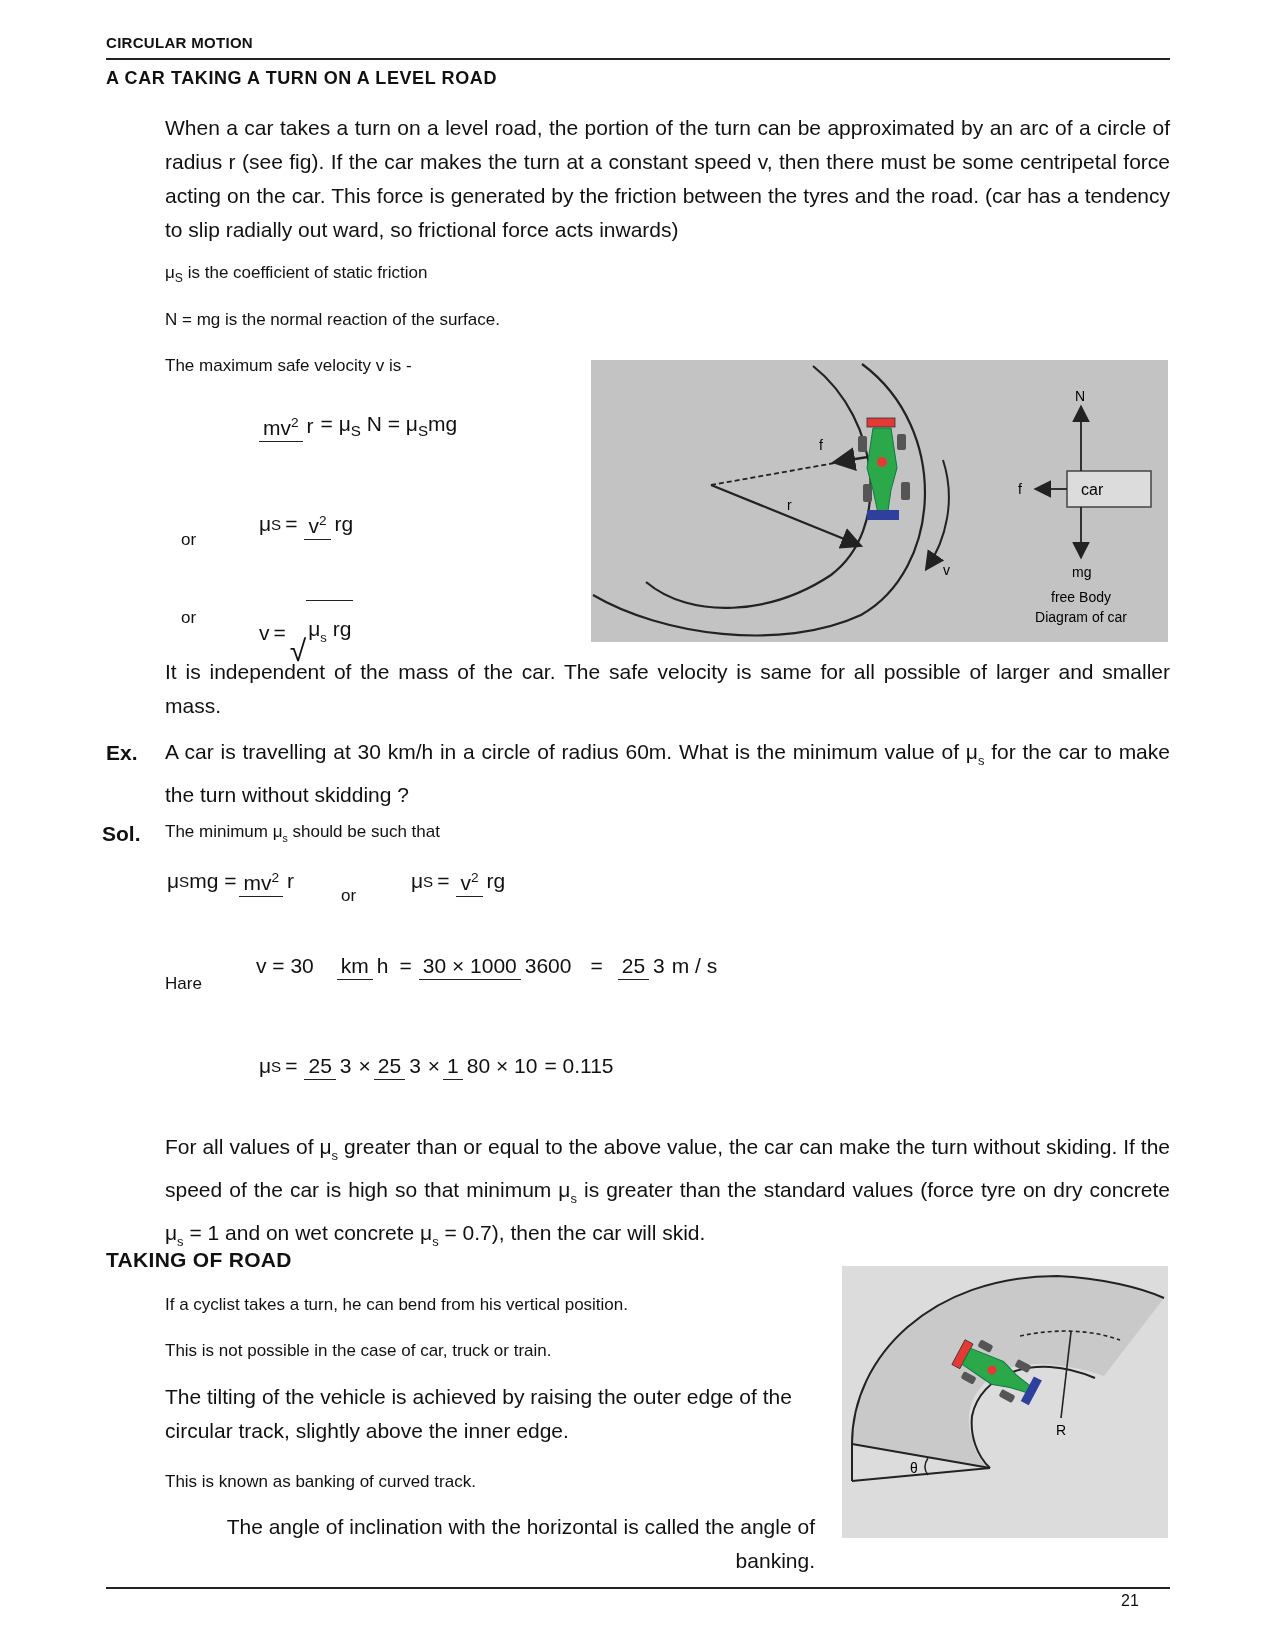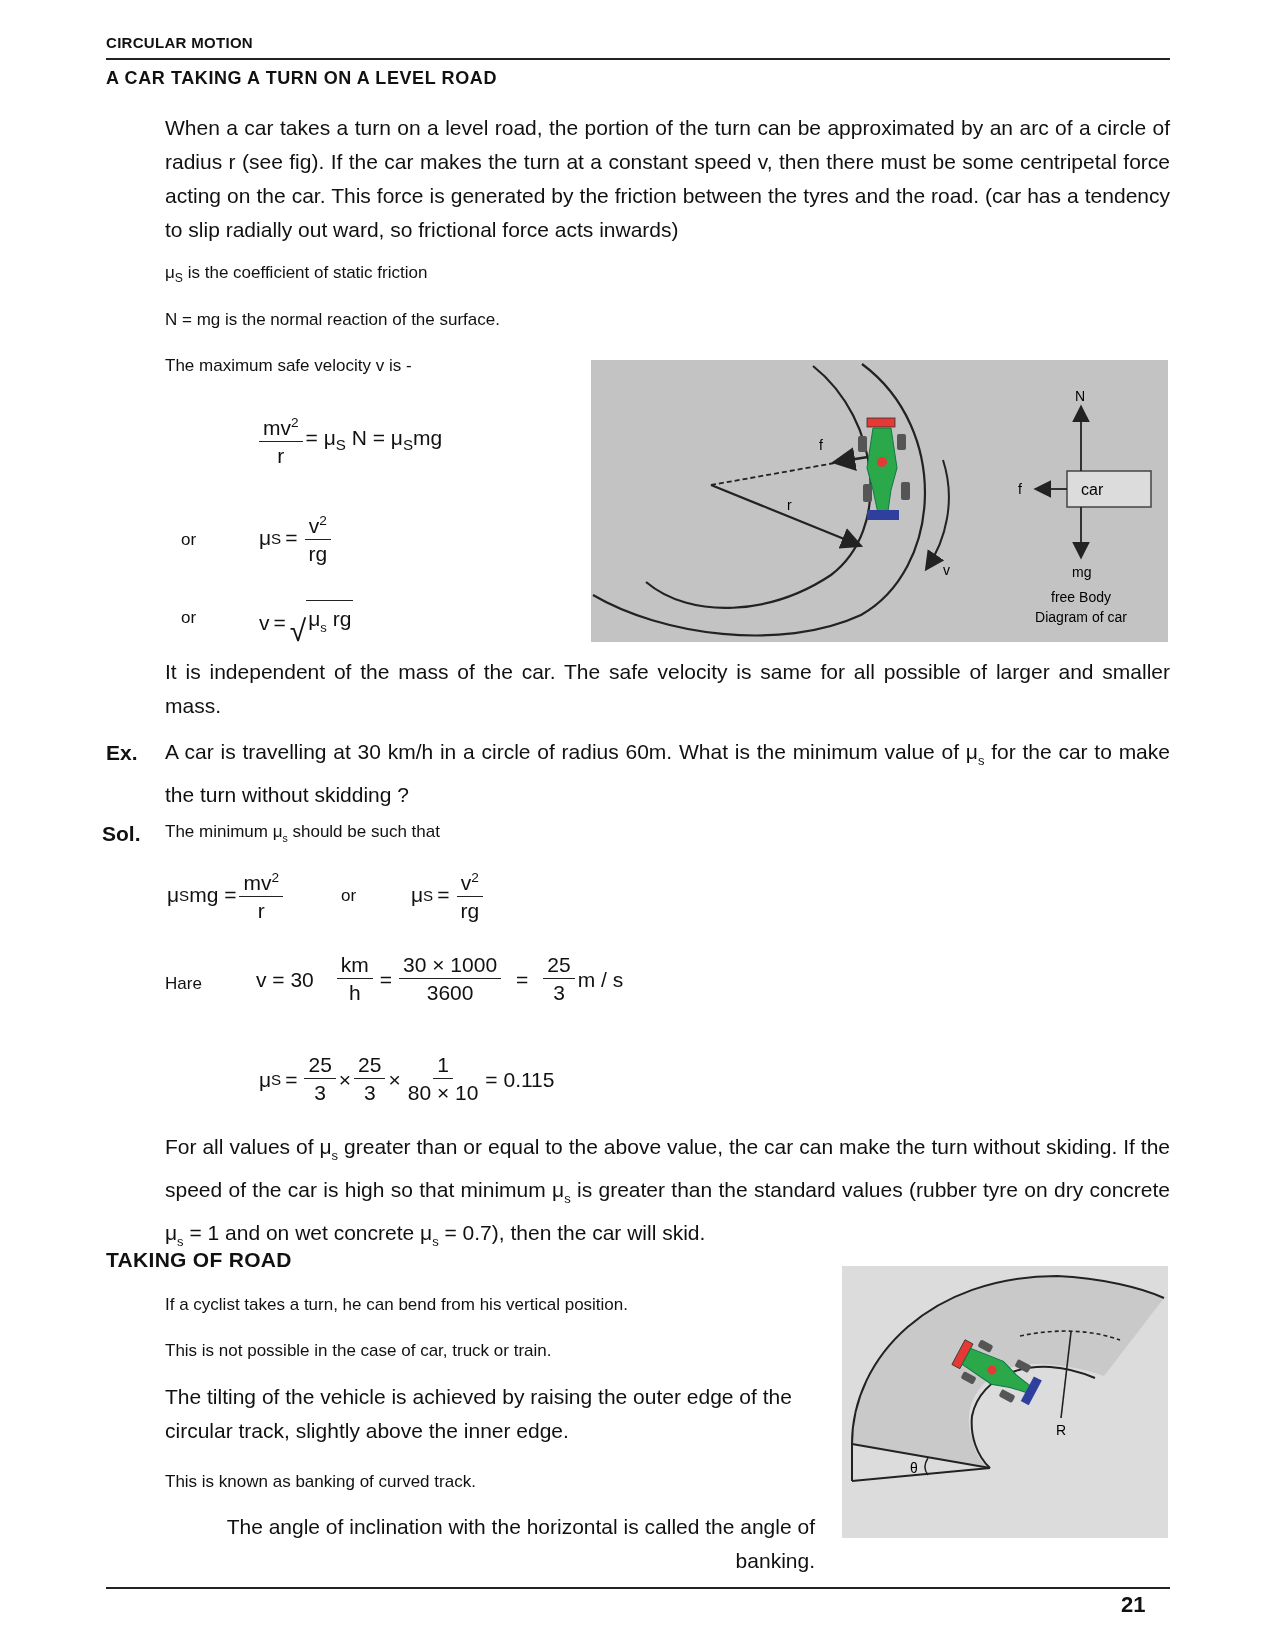--- a/index.html
+++ b/index.html
@@ -9,32 +9,32 @@
   .hdr{left:106px;top:34px;font-size:15px;font-weight:bold;letter-spacing:.3px;}
   .rule{left:106px;width:1064px;height:2px;background:#222;}
   .h1{left:106px;top:68px;font-size:18px;font-weight:bold;letter-spacing:.6px;}
   .h2{left:106px;top:1248px;font-size:21px;font-weight:bold;letter-spacing:.3px;}
   .para{font-size:21px;line-height:34px;text-align:justify;}
   .p1{left:165px;top:111px;width:1005px;}
   .line{font-size:17px;white-space:nowrap;}
   .sub{font-size:.72em;vertical-align:-0.35em;}
   .subs{font-size:.62em;vertical-align:-0.45em;}
   .math{font-size:21px;white-space:nowrap;display:flex;align-items:center;}
-  .frac{display:inline-flex;flex-direction:column;align-items:center;margin:0 3px;}
+  .frac{display:inline-flex;flex-direction:row;align-items:center;margin:0 3px;}
   .frac .num{padding:0 4px;border-bottom:1.3px solid #222;line-height:26px;}
   .frac .den{padding:0 4px;line-height:28px;}
   .op{margin:0 4px;}
   .sq{display:inline-flex;align-items:flex-end;}
   .sq .rad{font-size:30px;line-height:30px;}
-  .sq .under{border-top:1.4px solid #222;padding:4px 2px;line-height:28px;}
+  .sq .under{border-top:1.4px solid #222;padding:11px 2px;line-height:34px;}
   sup{font-size:.65em;}
   .fig1{left:591px;top:360px;width:577px;height:282px;background:#c3c3c3;}
   .fig2{left:842px;top:1266px;width:326px;height:272px;background:#dcdcdc;}
   .lbl{font-size:21px;font-weight:bold;}
-  .pg{left:1121px;top:1592px;font-size:22px;font-weight:bold;}
+  .pg{left:1121px;top:1592px;font-size:16px;font-weight:normal;}
   svg text{font-family:"Liberation Sans","DejaVu Sans",sans-serif;}
 </style>
 </head>
 <body>
 
 <div class="abs hdr">CIRCULAR MOTION</div>
 <div class="abs rule" style="top:58px"></div>
 
 <div class="abs h1">A CAR TAKING A TURN ON A LEVEL ROAD</div>
 <div class="abs para p1">When a car takes a turn on a level road, the portion of the turn can be approximated by an arc of a circle of radius r (see fig). If the car makes the turn at a constant speed v, then there must be some centripetal force acting on the car. This force is generated by the friction between the tyres and the road. (car has a tendency to slip radially out ward, so frictional force acts inwards)</div>
@@ -189,21 +189,21 @@
   <span>×</span>
   <span class="frac">
       <span class="num">1</span>
       <span class="den">80 × 10</span>
     </span>
   <span>= 0.115</span>
 </div>
 
 <div class="abs para" style="left:165px;top:1130px;width:1005px">
   <span>For all values of μ</span><span class="subs">s</span><span> greater than or equal to the above value, the car can make the turn without</span>
-  <span>skiding. If the speed of the car is high so that minimum μ</span><span class="subs">s</span><span> is greater than the standard values (rubber</span>
+  <span>skiding. If the speed of the car is high so that minimum μ</span><span class="subs">s</span><span> is greater than the standard values (force</span>
   <span>tyre on dry concrete μ</span><span class="subs">s</span><span> = 1 and on wet concrete μ</span><span class="subs">s</span><span> = 0.7), then the car will skid.</span>
 </div>
 
 <div class="abs h2">TAKING OF ROAD</div>
 <div class="abs line" style="left:165px;top:1295px">If a cyclist takes a turn, he can bend from his vertical position.</div>
 <div class="abs line" style="left:165px;top:1341px">This is not possible in the case of car, truck or train.</div>
 <div class="abs para" style="left:165px;top:1380px;width:650px;text-align:left">The tilting of the vehicle is achieved by raising the outer edge of the circular track, slightly above the inner edge.</div>
 <div class="abs line" style="left:165px;top:1472px">This is known as banking of curved track.</div>
 <div class="abs para" style="left:165px;top:1510px;width:650px;text-align:right">The angle of inclination with the horizontal is called the angle of banking.</div>
 

